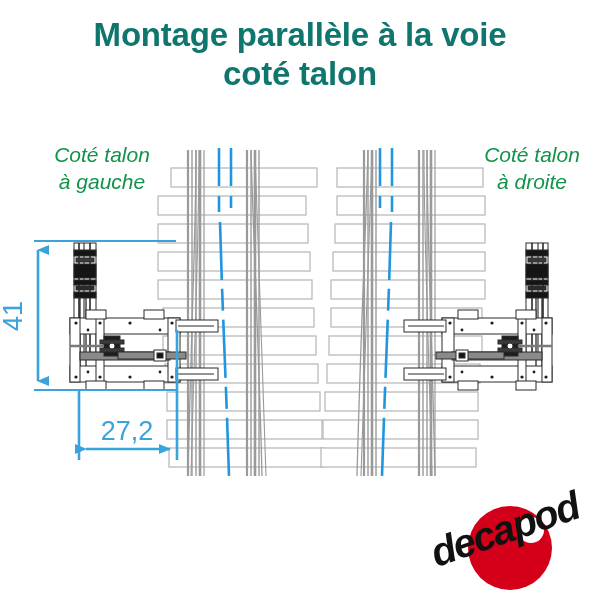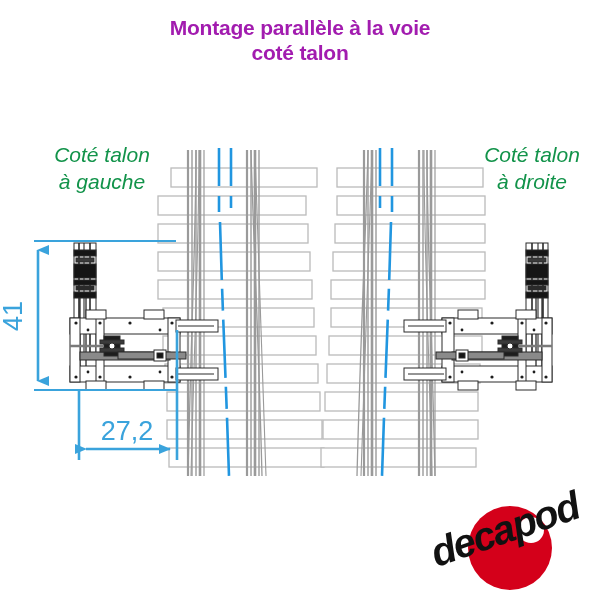--- a/index.html
+++ b/index.html
@@ -28,23 +28,23 @@
     left: 0;
     top: 16px;
     width: 600px;
     text-align: center;
     line-height: 1.18;
   }
   .title-line {
     display: block;
     font-family: "Liberation Sans", sans-serif;
     font-weight: bold;
-    font-size: 21px;
+    font-size: 33px;
     letter-spacing: -0.2px;
-    color: #a21caf;
+    color: #0f766e;
   }
 
   
   .caption {
     position: absolute;
     font-family: "Liberation Sans", sans-serif;
     font-style: italic;
     font-size: 21px;
     line-height: 1.28;
     color: #12934a;

